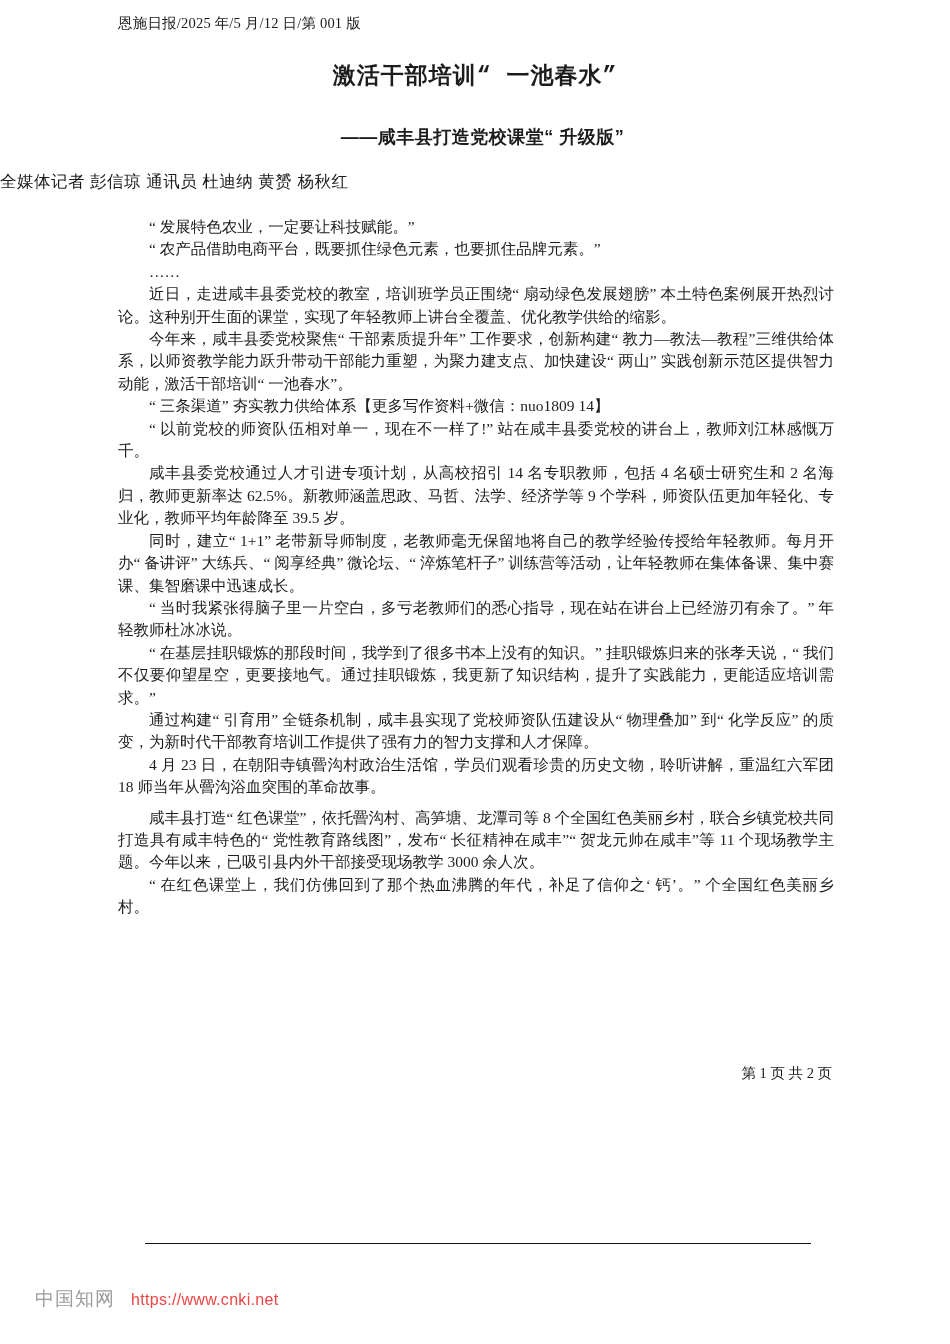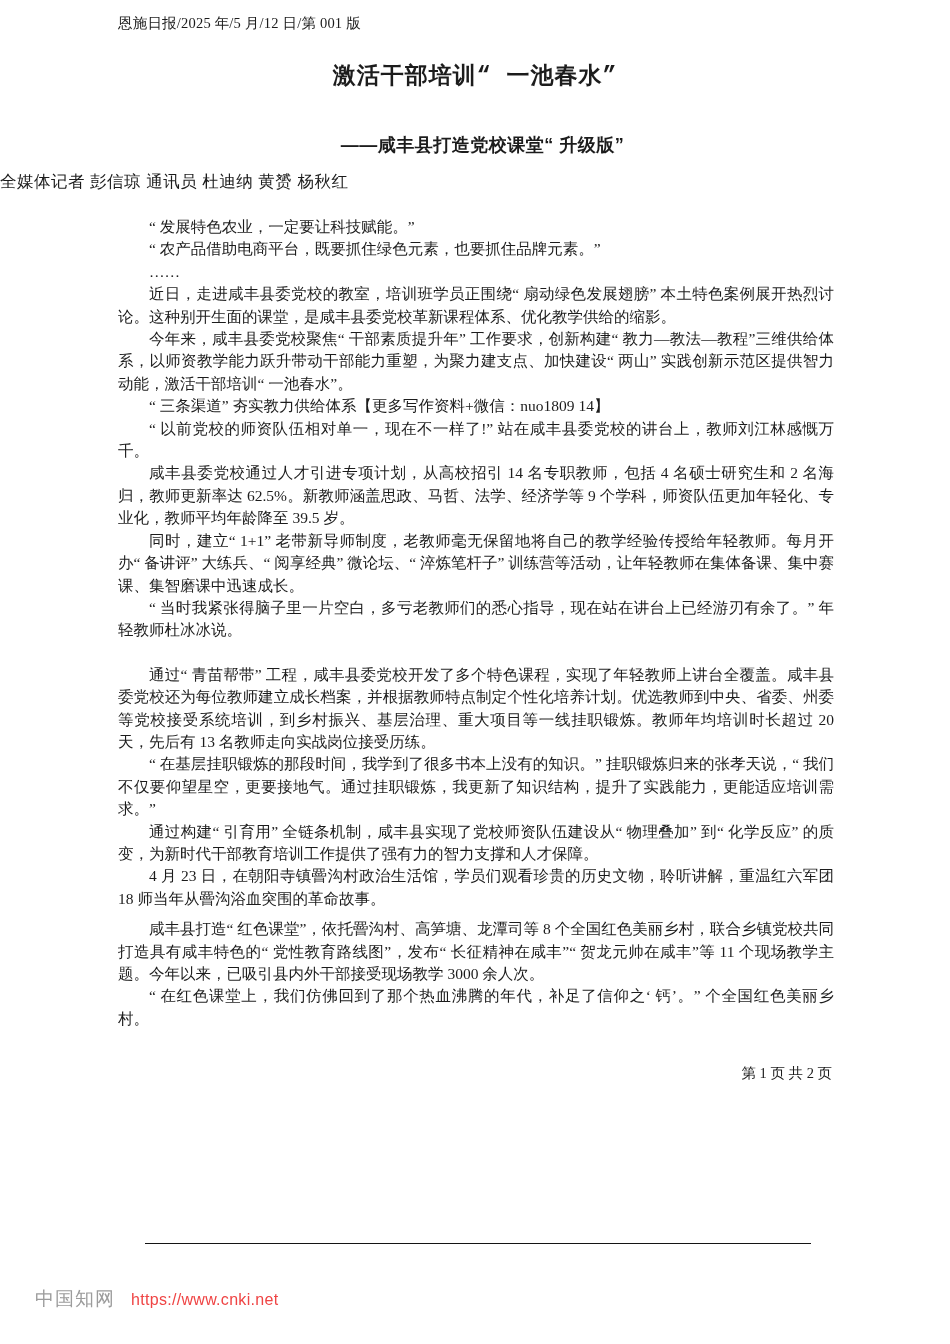--- a/index.html
+++ b/index.html
@@ -16,21 +16,21 @@
     font-size:14.5px; letter-spacing:0.2px;
   }
   .doc-title {
     position:absolute; left:0; right:0; top:60px;
     margin:0; text-align:center;
     font-family:Liberation Mono, monospace;
     font-size:23px; font-weight:700; letter-spacing:1px;
   }
   .doc-subtitle {
     position:absolute; left:15px; right:0; top:125px;
-    margin:8px; text-align:center;
+    margin:0; text-align:center;
     font-family:"Liberation Sans","DejaVu Sans",sans-serif;
     font-size:18px; font-weight:700; letter-spacing:0.5px;
   }
   .doc-authors {
     position:absolute; left:0; right:0; top:171px;
     font-family:"Liberation Sans","DejaVu Sans",sans-serif;
     font-size:16.5px; font-weight:400; letter-spacing:0.5px;
   }
   .article {
     position:absolute; left:118px; top:216px; width:716px;
@@ -67,28 +67,27 @@
 <h1 class="doc-title">激活干部培训“ 一池春水”</h1>
 
 <h2 class="doc-subtitle">——咸丰县打造党校课堂“ 升级版”</h2>
 
 <div class="doc-authors">全媒体记者 彭信琼 通讯员 杜迪纳 黄赟 杨秋红</div>
 
 <div class="article">
     <p class="para">“ 发展特色农业，一定要让科技赋能。”</p>
     <p class="para">“ 农产品借助电商平台，既要抓住绿色元素，也要抓住品牌元素。”</p>
     <p class="para">……</p>
-    <p class="para">近日，走进咸丰县委党校的教室，培训班学员正围绕“ 扇动绿色发展翅膀” 本土特色案例展开热烈讨论。这种别开生面的课堂，是咸丰县委党校革新课程体系、优化教学供给的缩影。</p>
+    <p class="para">近日，走进咸丰县委党校的教室，培训班学员正围绕“ 扇动绿色发展翅膀” 本土特色案例展开热烈讨论。这种别开生面的课堂，实现了年轻教师上讲台全覆盖、优化教学供给的缩影。</p>
     <p class="para">今年来，咸丰县委党校聚焦“ 干部素质提升年” 工作要求，创新构建“ 教力—教法—教程”三维供给体系，以师资教学能力跃升带动干部能力重塑，为聚力建支点、加快建设“ 两山” 实践创新示范区提供智力动能，激活干部培训“ 一池春水”。</p>
     <p class="para">“ 三条渠道” 夯实教力供给体系【更多写作资料+微信：nuo1809 14】</p>
     <p class="para">“ 以前党校的师资队伍相对单一，现在不一样了!” 站在咸丰县委党校的讲台上，教师刘江林感慨万千。</p>
     <p class="para">咸丰县委党校通过人才引进专项计划，从高校招引 14 名专职教师，包括 4 名硕士研究生和 2 名海归，教师更新率达 62.5%。新教师涵盖思政、马哲、法学、经济学等 9 个学科，师资队伍更加年轻化、专业化，教师平均年龄降至 39.5 岁。</p>
     <p class="para">同时，建立“ 1+1” 老带新导师制度，老教师毫无保留地将自己的教学经验传授给年轻教师。每月开办“ 备讲评” 大练兵、“ 阅享经典” 微论坛、“ 淬炼笔杆子” 训练营等活动，让年轻教师在集体备课、集中赛课、集智磨课中迅速成长。</p>
     <p class="para">“ 当时我紧张得脑子里一片空白，多亏老教师们的悉心指导，现在站在讲台上已经游刃有余了。” 年轻教师杜冰冰说。</p>
-    <p class="para gap-large">通过“ 青苗帮带” 工程，咸丰县委党校开发了多个特色课程，实现了年轻教师上讲台全覆盖。咸丰县委党校还为每位教师建立成长档案，并根据教师特点制定个性化培养计划。优选教师到中央、省委、州委等党校接受系统培训，到乡村振兴、基层治理、重大项目等一线挂职锻炼。教师年均培训时长超过 20 天，先后有 13 名教师走向实战岗位接受历练。</p>
     <p class="para">“ 在基层挂职锻炼的那段时间，我学到了很多书本上没有的知识。” 挂职锻炼归来的张孝天说，“ 我们不仅要仰望星空，更要接地气。通过挂职锻炼，我更新了知识结构，提升了实践能力，更能适应培训需求。”</p>
     <p class="para">通过构建“ 引育用” 全链条机制，咸丰县实现了党校师资队伍建设从“ 物理叠加” 到“ 化学反应” 的质变，为新时代干部教育培训工作提供了强有力的智力支撑和人才保障。</p>
     <p class="para">4 月 23 日，在朝阳寺镇罾沟村政治生活馆，学员们观看珍贵的历史文物，聆听讲解，重温红六军团 18 师当年从罾沟浴血突围的革命故事。</p>
     <p class="para gap-small">咸丰县打造“ 红色课堂”，依托罾沟村、高笋塘、龙潭司等 8 个全国红色美丽乡村，联合乡镇党校共同打造具有咸丰特色的“ 党性教育路线图”，发布“ 长征精神在咸丰”“ 贺龙元帅在咸丰”等 11 个现场教学主题。今年以来，已吸引县内外干部接受现场教学 3000 余人次。</p>
     <p class="para">“ 在红色课堂上，我们仿佛回到了那个热血沸腾的年代，补足了信仰之‘ 钙’。” 个全国红色美丽乡村。</p>
   </div>
 
 <div class="page-num">第 1 页 共 2 页</div>
 
 <div class="divider"></div>

